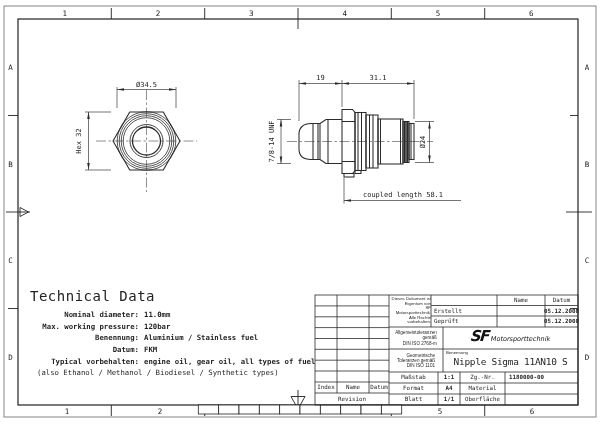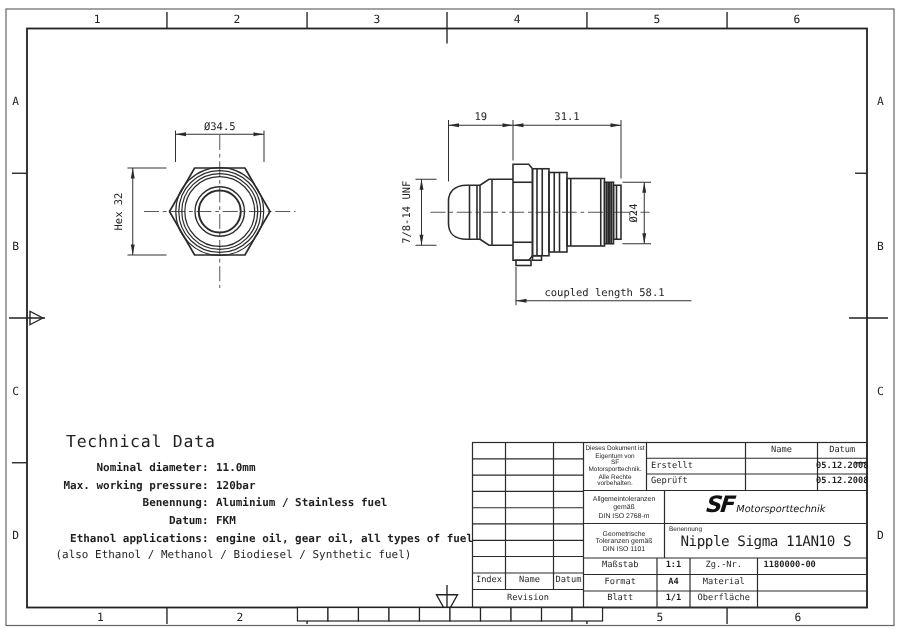--- a/index.html
+++ b/index.html
@@ -2,26 +2,26 @@
 <html><head>
 <meta charset="utf-8">
 <style>
   html,body{margin:0;padding:0;background:#fff;}
   .sheet{position:relative;width:600px;height:424px;background:#ffffff;overflow:hidden;
          font-family:"DejaVu Sans Mono", monospace;color:#1f1f1f;}
   .sheet svg{position:absolute;left:0;top:0;}
   svg text{font-family:"DejaVu Sans Mono", monospace;fill:#222;}
   .abs{position:absolute;}
   .cell{position:absolute;display:flex;align-items:center;justify-content:center;
-        font-size:5.8px;line-height:1.1;color:#1f1f1f;white-space:pre-line;text-align:center;}
+        font-size:5.8px;line-height:1.1;color:#1f1f1f;white-space:pre-line;text-align:right;}
   .cell.left{justify-content:flex-start;text-align:left;}
   .bold{font-weight:bold;}
   .tiny{font-size:4.6px;font-family:"Liberation Sans", sans-serif;}
   .tech{position:absolute;left:30px;top:288px;width:290px;}
-  .tech-title{font-size:11px;letter-spacing:0.5px;margin-left:14px;color:#222;}
+  .tech-title{font-size:14px;letter-spacing:0.5px;margin-left:0;color:#222;}
   .tech-rows{margin-top:5px;}
   .tech-row{display:flex;font-size:7.3px;line-height:11.65px;font-weight:bold;}
   .tech-row .lbl{width:109px;text-align:right;}
   .tech-row .val{margin-left:5px;}
   .tech-note{font-size:7.3px;line-height:11.65px;margin-left:7px;}
   .logo-wrap{display:flex;align-items:baseline;justify-content:center;
              font-family:"DejaVu Sans", sans-serif;font-style:italic;color:#111;}
   .logo-sf{font-size:15px;font-weight:bold;letter-spacing:-1.5px;transform:skewX(-6deg);}
   .logo-rest{font-size:6.5px;font-weight:normal;margin-left:2px;}
 </style>
@@ -261,25 +261,25 @@
         </div>
       <div class="tech-row">
           <span class="lbl">Benennung:</span>
           <span class="val">Aluminium / Stainless fuel</span>
         </div>
       <div class="tech-row">
           <span class="lbl">Datum:</span>
           <span class="val">FKM</span>
         </div>
       <div class="tech-row">
-          <span class="lbl">Ethanol applications:</span>
+          <span class="lbl">Typical vorbehalten:</span>
           <span class="val">engine oil, gear oil, all types of fuel</span>
         </div>
     </div>
-    <div class="tech-note">(also Ethanol / Methanol / Biodiesel / Synthetic fuel)</div>
+    <div class="tech-note">(also Ethanol / Methanol / Biodiesel / Synthetic types)</div>
   </div>
 
   <div class="cell tiny" style="left:389px;top:296px;width:42px;height:30px;font-size:4.3px;">Dieses Dokument ist
 Eigentum von
 SF Motorsporttechnik.
 Alle Rechte
 vorbehalten.</div>
   <div class="cell tiny" style="left:389px;top:328px;width:54px;height:20px;">Allgemeintoleranzen
 gemäß
 DIN ISO 2768-m</div>

